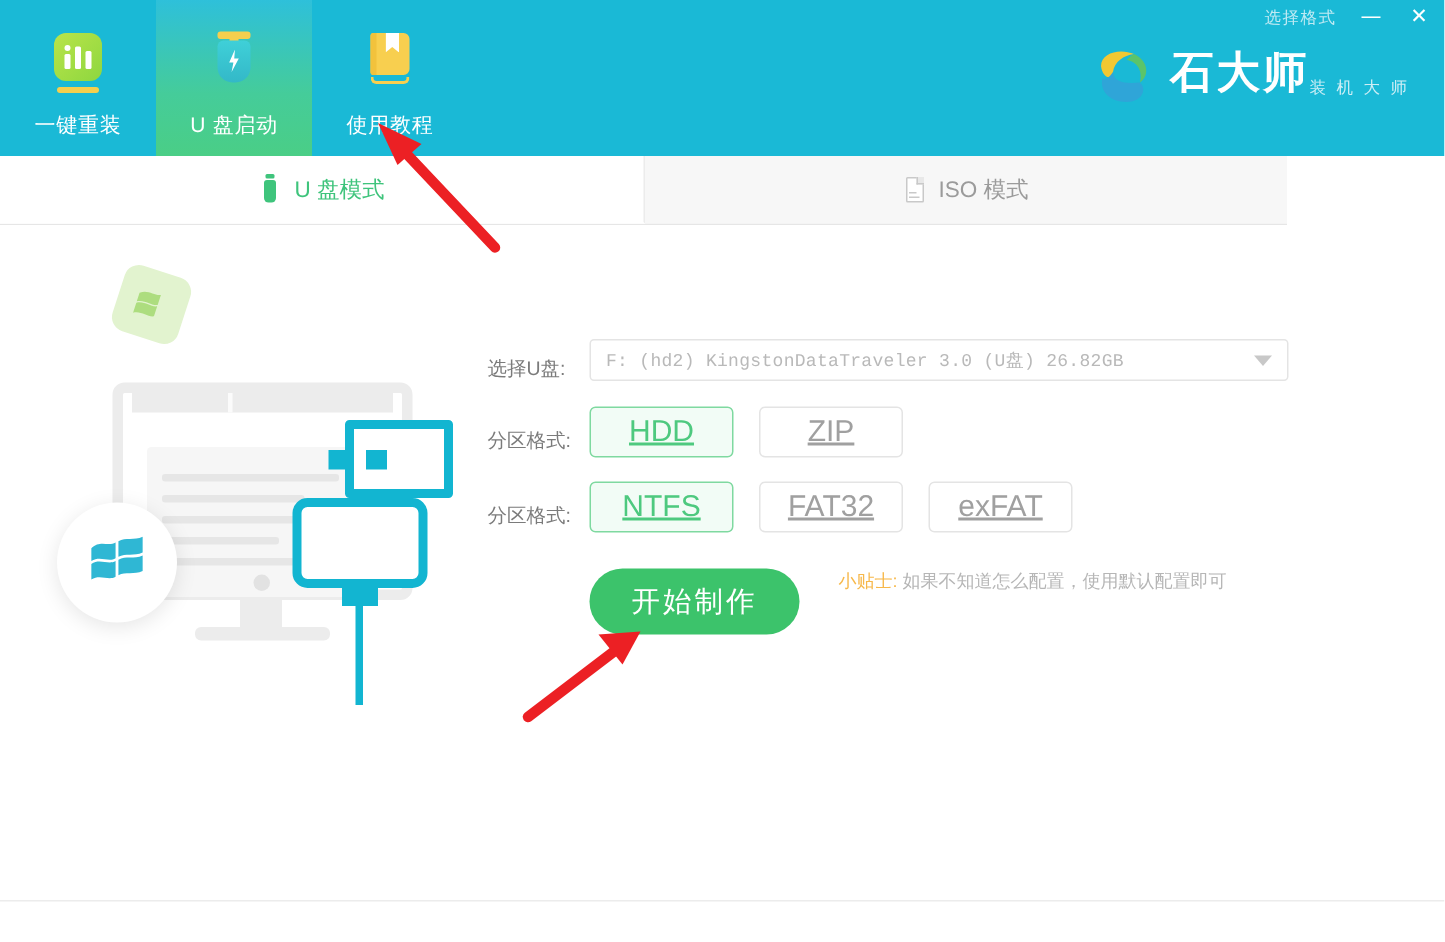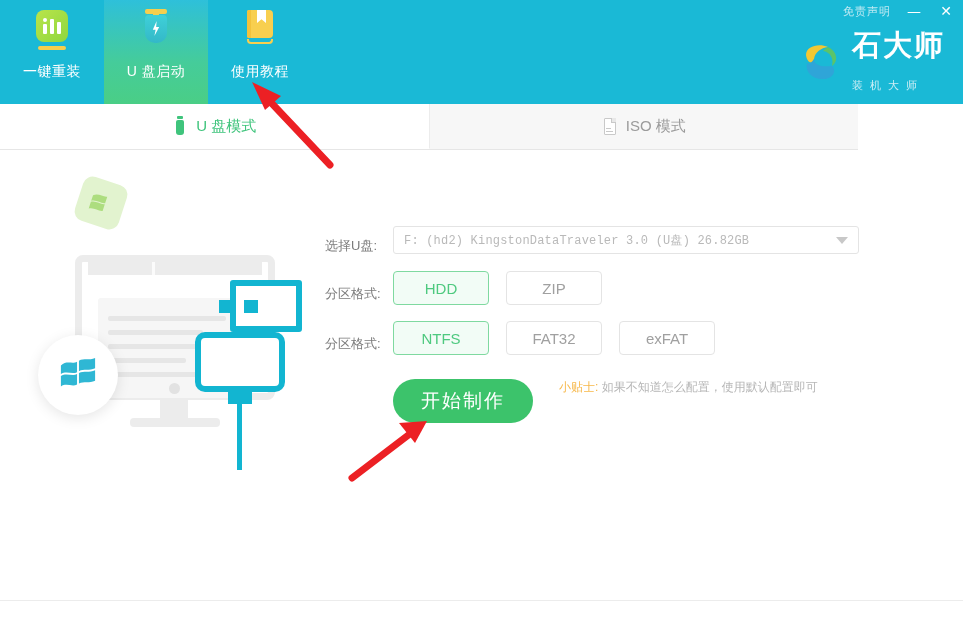--- a/index.html
+++ b/index.html
@@ -26,21 +26,21 @@
   }
   .winbtn {
     color:#ffffff; font-size:14px; line-height:14px; width:18px;
     text-align:center; cursor:pointer; font-family:"DejaVu Sans", sans-serif;
   }
 
   .navtabs { position:absolute; left:0; top:0; height:104px; display:flex; }
   .navtab {
     width:104px; height:104px;
     display:flex; flex-direction:column; align-items:center;
-    justify-content:flex-start; padding-top:8px;
+    justify-content:flex-start; padding-top:20px;
     cursor:pointer; position:relative;
   }
   .navtab.active { background: linear-gradient(180deg,#2ec0da 0%, #45cc9a 60%, #4ace86 100%); }
   .navtab .tlabel {
     color:#ffffff; font-size:14px; margin-top:9px; letter-spacing:0.5px;
   }
   .navicon { width:46px; height:46px; position:relative; }
 
   
   .ic-chart .sq {
@@ -68,21 +68,21 @@
   
   .ic-book .cover { position:absolute; left:10px; top:2px; width:26px; height:28px; border-radius:2px 4px 4px 2px; background:#f8cf4f;}
   .ic-book .spine { position:absolute; left:10px; top:2px; width:4px; height:28px; background:#f2c23c; border-radius:2px 0 0 2px;}
   .ic-book .mark  { position:absolute; left:20px; top:2px; width:9px; height:13px; background:#fff;
                     clip-path: polygon(0 0, 100% 0, 100% 100%, 50% 72%, 0 100%); }
   .ic-book .bottom{ position:absolute; left:10px; top:31px; width:26px; height:5px; border-radius:0 0 4px 4px;
                     border:2px solid #f8cf4f; border-top:none; }
 
   .logo { position:absolute; right:18px; top:30px; display:flex; align-items:center; gap:9px; }
   .logo-mark { width:42px; height:42px; position:relative; }
-  .logo-text { display:flex; flex-direction:column; align-items:flex-start; }
+  .logo-text { display:flex; align-items:flex-start; }
   .logo-main { color:#ffffff; font-size:29px; font-weight:bold; letter-spacing:2px; line-height:30px; }
   .logo-sub  { color:#cdeef5; font-size:11px; letter-spacing:7px; line-height:16px; margin-top:18px;font-family:Liberation Mono, monospace;}
 
   
   .subtabs {
     position:absolute; left:0; top:104px; width:858px; height:46px;
     display:flex; background:#fafafa; border-bottom:1px solid #e6e6e6;
   }
   .subtab {
     flex:1; display:flex; align-items:center; justify-content:center; gap:8px;
@@ -143,21 +143,21 @@
   .flabel { width:68px; font-size:13px; color:#7b7b7b;margin-top:12px; }
   .select {
     width:466px; height:28px; border:1px solid #e4e4e4; border-radius:3px; background:#fff;
     display:flex; align-items:center; padding:0 10px; cursor:pointer;
   }
   .select .val { flex:1; font-size:12px; color:#b9b9b9; font-family:Liberation Mono, monospace; letter-spacing:.2px;}
   .caret { width:0;height:0;border-left:6px solid transparent;border-right:6px solid transparent;border-top:7px solid #c8c8c8;}
   .optbtn {
     width:96px; height:34px; border:1px solid #e4e4e4; border-radius:4px; background:#fff;
     display:flex; align-items:center; justify-content:center;
-    font-size:15px; color:#a0a0a0; margin-right:17px; cursor:pointer;
+    font-size:20px; color:#a0a0a0; margin-right:17px; cursor:pointer;text-decoration:underline;
   }
   .optbtn.sel { border-color:#7fd9a0; background:#f2fcf6; color:#4ec97f; }
   .actionrow { display:flex; align-items:flex-start; margin-top:24px; padding-left:68px; }
   .startbtn {
     width:140px; height:44px; border-radius:22px; border:none;
     background:#3cc36b; color:#fff; font-size:19px; letter-spacing:2px;
     cursor:pointer; font-family:"Liberation Sans", sans-serif;
   }
   .tip { margin-left:26px; font-size:12px; }
   .tip .tk { color:#f7b84a; }
@@ -169,21 +169,21 @@
   .arrow { position:absolute; pointer-events:none; }
 </style>
 </head>
 <body>
 
 <div id="app">
 
   <div class="header">
 
     <div class="titlebar">
-      <span class="disclaimer">免责声明</span>
+      <span class="disclaimer">选择格式</span>
       <span class="winbtn">—</span>
       <span class="winbtn">✕</span>
     </div>
 
     <div class="navtabs">
 
       <div class="navtab">
         <div class="navicon ic-chart">
           <div class="sq"></div>
             <div class="dot"></div>

